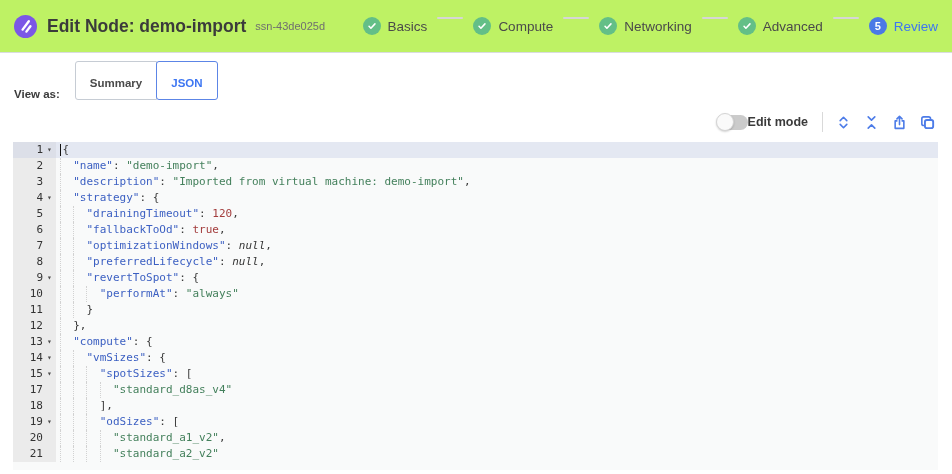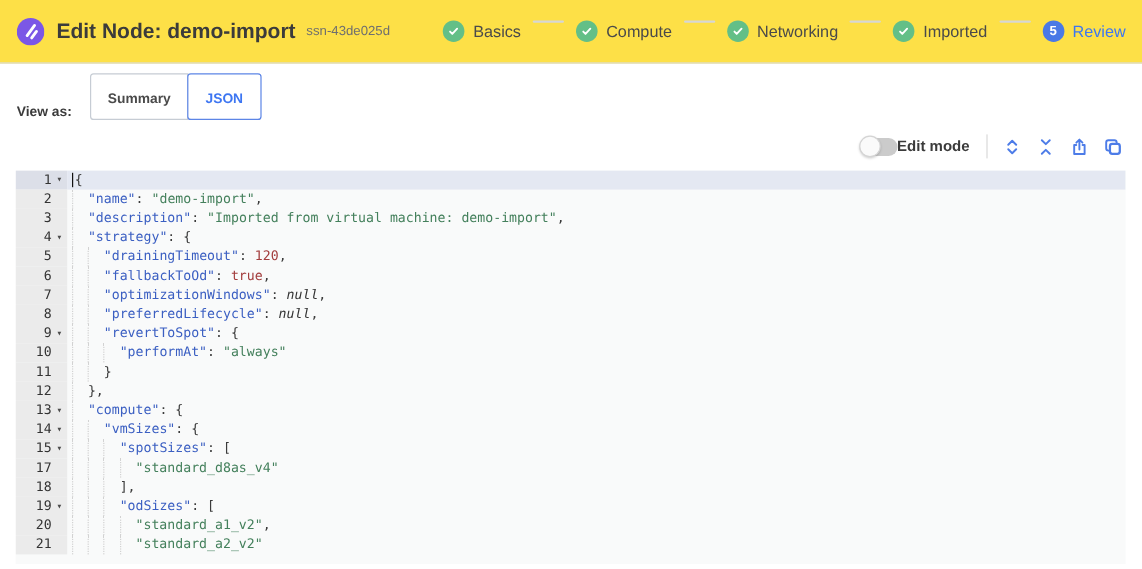--- a/index.html
+++ b/index.html
@@ -9,21 +9,21 @@
     font-family: "Liberation Sans", sans-serif;
     display: flex; flex-direction: column;
     color: #3b3b3b;
   }
   
   .header {
     height: 53px; flex: none;
     display: flex; align-items: center;
     padding: 0 14px 0 14px;
     border-bottom: 1px solid #d9dcdf;
-    background: #fde047;
+    background: #bef264;
   }
   .logo { width: 23px; height: 23px; flex: none; display: inline-flex; }
   .title { font-size: 17.5px; font-weight: bold; color: #3b3b3b; margin-left: 10px; white-space: nowrap; }
   .node-id { font-size: 11px; color: #6f6f6f; margin-left: 9px; white-space: nowrap; }
   .stepper { margin-left: auto; display: flex; }
   .step { display: inline-flex; align-items: center; gap: 7px; cursor: pointer; }
   .step-circle {
     width: 18px; height: 18px; border-radius: 50%; flex: none;
     display: inline-flex; align-items: center; justify-content: center;
     color: #fff; font-size: 11px; font-weight: bold;
@@ -131,21 +131,21 @@
         </span>
         <span class="step-label complete">Networking</span>
       </span>
       <span class="connector"></span>
       <span class="step">
         <span class="step-circle complete">
           <svg viewBox="0 0 18 18">
             <path d="M5.2 9.4l2.4 2.5 5.2-5.6" fill="none" stroke="#fff" stroke-width="2" stroke-linecap="round" stroke-linejoin="round"></path>
           </svg>
         </span>
-        <span class="step-label complete">Imported</span>
+        <span class="step-label complete">Advanced</span>
       </span>
       <span class="connector"></span>
       <span class="step">
         <span class="step-circle active">5</span>
         <span class="step-label active">Review</span>
       </span>
     </nav>
 </div>
 
 <div class="viewas-row">

